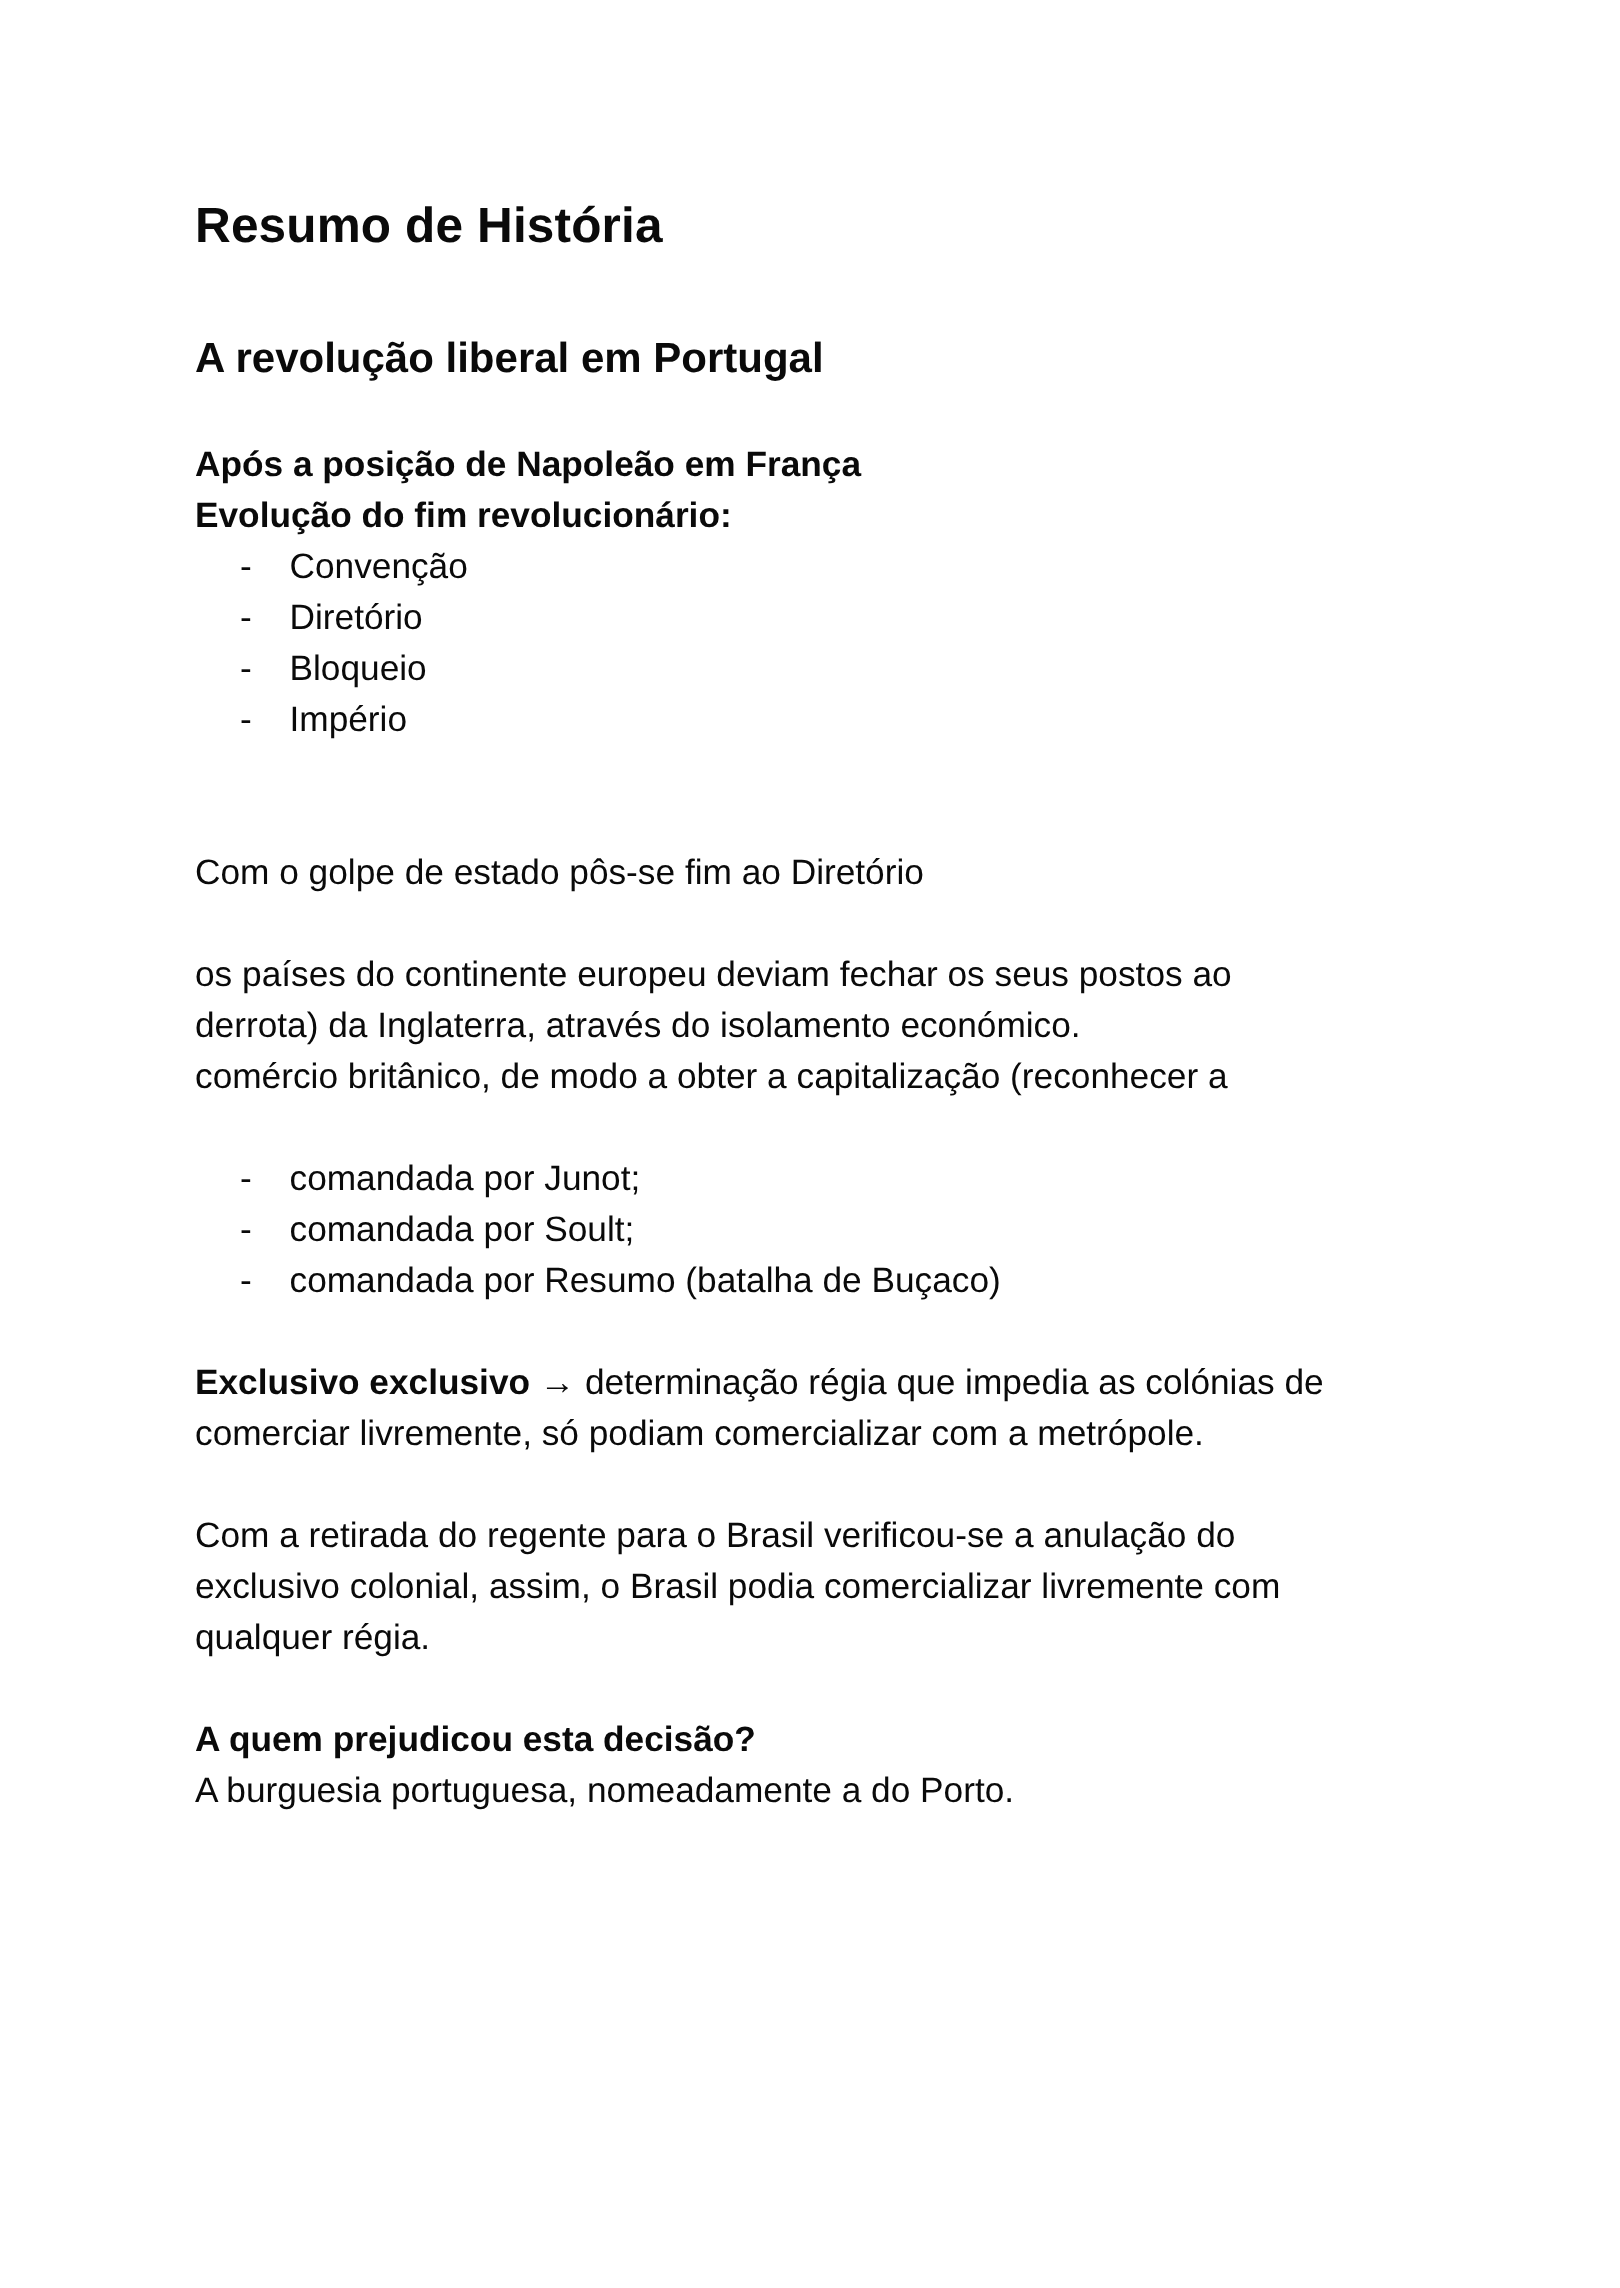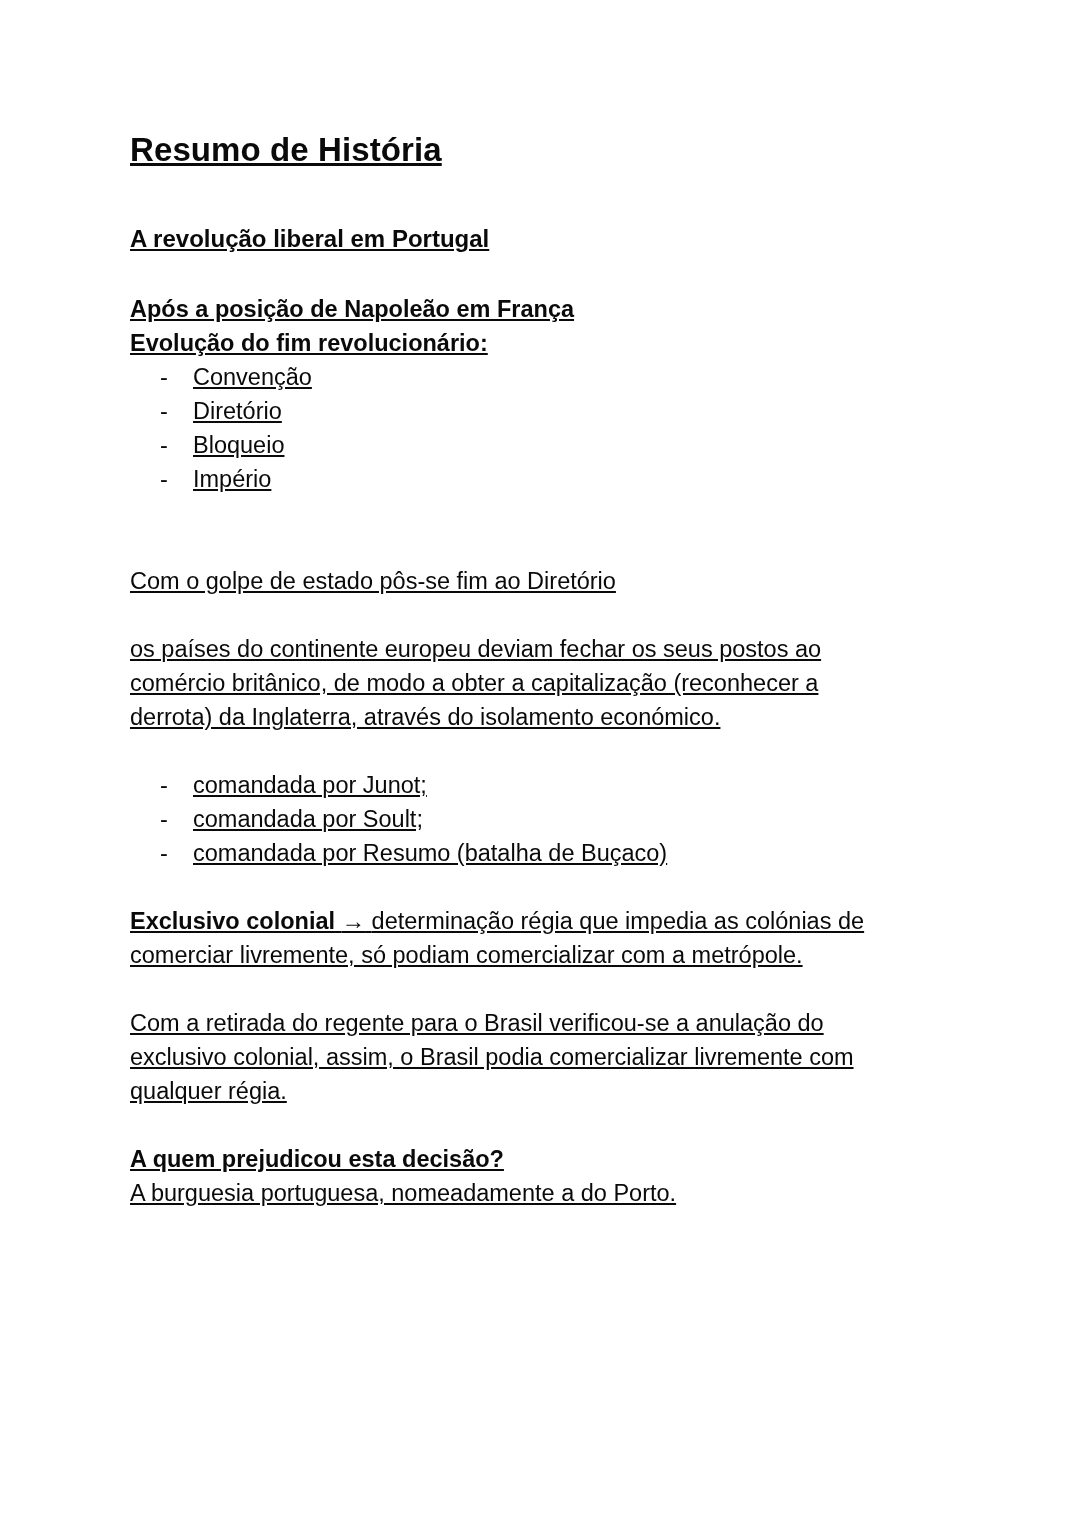--- a/index.html
+++ b/index.html
@@ -15,31 +15,30 @@
     color: #0a0a0a;
     -webkit-font-smoothing: antialiased;
   }
   .page {
     position: relative;
     width: 1080px;
     height: 1525px;
     background: #ffffff;
     box-sizing: border-box;
     padding: 130px 140px 0 130px;
-    text-decoration: underline;
   }
   .doc-title {
     font-size: 33px;
     font-weight: bold;
     line-height: 40px;
     letter-spacing: 0.1px;
     margin: 0 0 0 0;
   }
   .section-title {
-    font-size: 24px;
+    font-size: 28px;
     font-weight: bold;
     line-height: 34px;
     margin: 0;
   }
   .block {
     font-size: 23.5px;
     line-height: 34px;
     margin: 0;
     max-width: 815px;
   }
@@ -119,22 +118,22 @@
   <div class="gap-sm"></div>
 
 
   <div class="gap-sm"></div>
 
   <p class="para">Com o golpe de estado pôs-se fim ao Diretório</p>
 
   <div class="gap-sm"></div>
 
   <p class="para">os países do continente europeu deviam fechar os seus postos ao</p>
+  <p class="para">derrota) da Inglaterra, através do isolamento económico.</p>
   <p class="para">comércio britânico, de modo a obter a capitalização (reconhecer a</p>
-  <p class="para">derrota) da Inglaterra, através do isolamento económico.</p>
 
   <div class="gap-sm"></div>
 
 
   <ul class="list">
     <li>
       <span class="dash">-</span>
       <span>comandada por Junot;</span>
     </li>
     <li>
@@ -142,21 +141,21 @@
       <span>comandada por Soult;</span>
     </li>
     <li>
       <span class="dash">-</span>
       <span>comandada por Resumo (batalha de Buçaco)</span>
     </li>
   </ul>
 
   <div class="gap-sm"></div>
 
-  <p class="para"><span class="lead">Exclusivo colonial</span><span> </span><span class="arrow">→</span><span> </span><span>determinação régia que impedia as colónias de</span></p>
+  <p class="para"><span class="lead">Exclusivo exclusivo</span><span> </span><span class="arrow">→</span><span> </span><span>determinação régia que impedia as colónias de</span></p>
   <p class="para">comerciar livremente, só podiam comercializar com a metrópole.</p>
 
   <div class="gap-md"></div>
 
   <p class="para">Com a retirada do regente para o Brasil verificou-se a anulação do</p>
   <p class="para">exclusivo colonial, assim, o Brasil podia comercializar livremente com</p>
   <p class="para">qualquer régia.</p>
 
   <div class="gap-md"></div>
 

